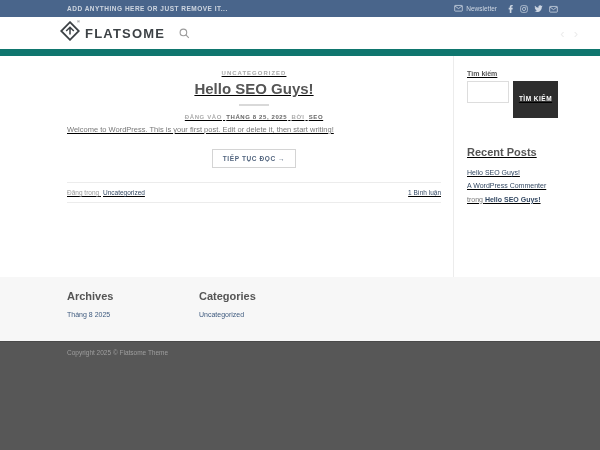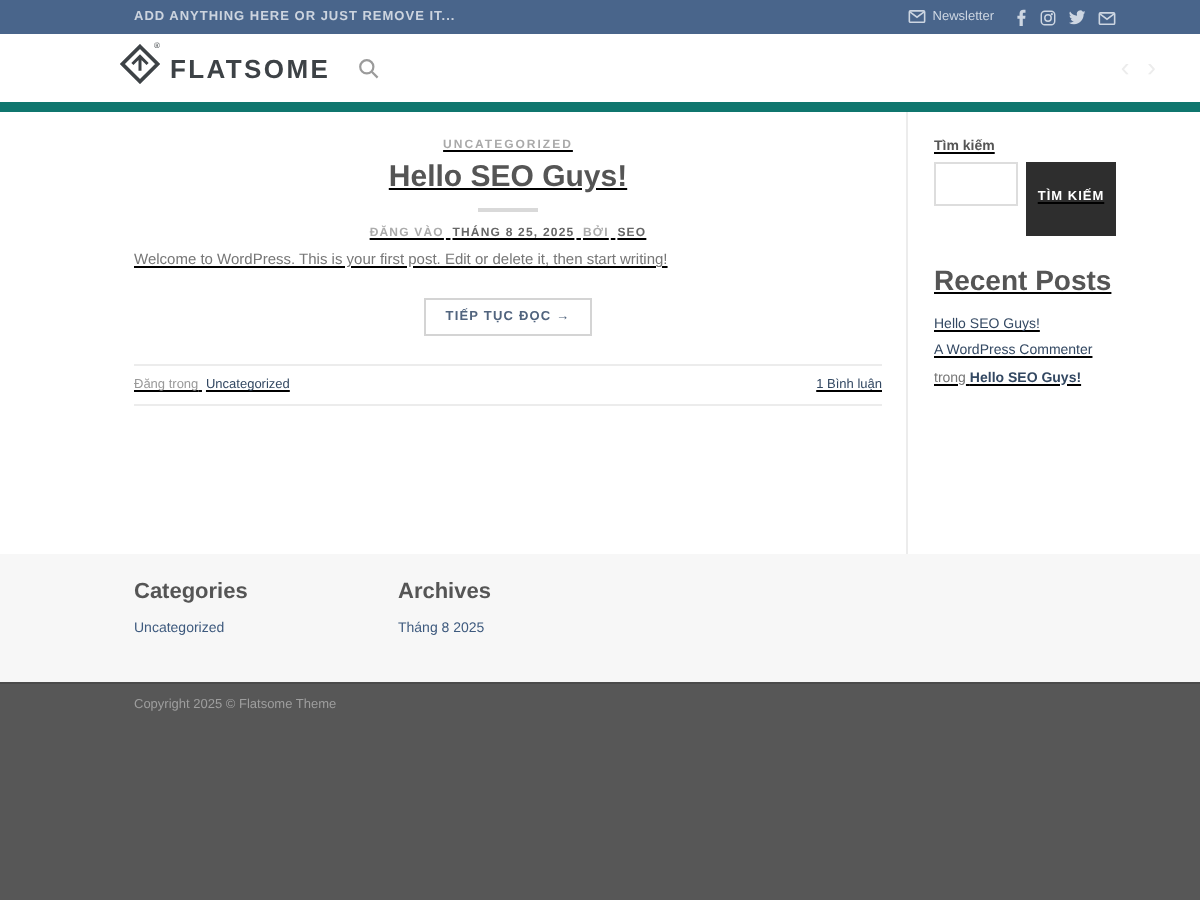--- a/index.html
+++ b/index.html
@@ -10,21 +10,21 @@
   
   .topbar { height:17px; background:#49658b; display:flex; align-items:center; }
   .topbar .container { display:flex; justify-content:space-between; align-items:center; padding-left:25px; }
   .topbar-left { font-size:6.5px; font-weight:bold; color:rgba(255,255,255,.72); letter-spacing:.5px; }
   .topbar-right { display:flex; align-items:center; }
   .newsletter { display:flex; align-items:center; gap:3px; font-size:6.5px; color:#cdd6e2; margin-right:10px; cursor:pointer; }
   .social { display:flex; align-items:center; gap:6px; }
   .social svg { display:block; }
 
   
-  .header { height:39px; background:#fff; border-bottom:5px solid #0f766e; display:flex; align-items:center; position:relative; }
+  .header { height:39px; background:#fff; border-bottom:7px solid #0f766e; display:flex; align-items:center; position:relative; }
   .header .container { display:flex; align-items:center; padding-left:18px; }
   .logo { display:flex; align-items:center; gap:5px; cursor:pointer; position:relative; }
   .logo-reg { position:absolute; left:17px; top:-2px; font-size:4px; color:#3d4246; }
   .logo-text { font-size:13px; font-weight:bold; color:#3d4246; letter-spacing:1.2px; }
   .hdr-search { margin-left:14px; cursor:pointer; display:flex; }
   .header-arrows { position:absolute; right:22px; top:10px; display:flex; gap:9px;
     color:#ececec; font-size:13px; line-height:1; }
   .header-arrows span { cursor:pointer; }
 
   
@@ -51,21 +51,21 @@
   .link { color:#334862; text-decoration:none; cursor:pointer; }
   .posted-in .link { margin-left:2px; }
 
   
   .search-label { font-size:7px; font-weight:bold; color:#555; margin-bottom:4px; }
   .search-row { display:flex; align-items:flex-start; }
   .search-input { flex:1; min-width:0; height:22px; border:1px solid #ddd; background:#fff; padding:0 3px; font-size:7px; }
   .search-btn { width:45px; height:37px; margin-left:4px; background:#2e2e2e; color:#fff; border:none;
     font-size:6.5px; font-weight:bold; letter-spacing:.5px; line-height:1.6; cursor:pointer;
     font-family:"Liberation Sans", sans-serif; white-space:normal; }
-  .widget-title { font-size:14px; font-weight:bold; color:#555; margin:14px 0 8px; white-space:nowrap; }
+  .widget-title { font-size:11px; font-weight:bold; color:#555; margin:28px 0 8px; white-space:nowrap; }
   .widget-list { font-size:7px; line-height:1.9; }
   .comment-item { font-size:7px; line-height:1.9; color:#777; }
   .comment-item .post-link { font-weight:bold; }
 
   
   .footer-widgets { height:64px; background:#f7f7f7; }
   .footer-widgets .container { display:flex; padding:13px 0 0 25px; }
   .f-col { width:132px; }
   .f-title { font-size:11px; font-weight:bold; color:#555; margin-bottom:9px; }
   .f-link { font-size:7px; color:#3e5a7e; cursor:pointer; }
@@ -191,27 +191,27 @@
         <span class="link post-link">Hello SEO Guys!</span>
       </div>
     </div>
 
   </div>
 </div>
 
 <div class="footer-widgets">
   <div class="container">
     <div class="f-col">
+      <div class="f-title">Archives</div>
+      <div class="f-link">Tháng 8 2025</div>
+    </div>
+    <div class="f-col">
       <div class="f-title">Categories</div>
       <div class="f-link">Uncategorized</div>
     </div>
-    <div class="f-col">
-      <div class="f-title">Archives</div>
-      <div class="f-link">Tháng 8 2025</div>
-    </div>
   </div>
 </div>
 
 <div class="absolute-footer">
   <div class="container">
     <div class="copyright">Copyright 2025 © Flatsome Theme</div>
   </div>
 </div>
 
 </body></html>

